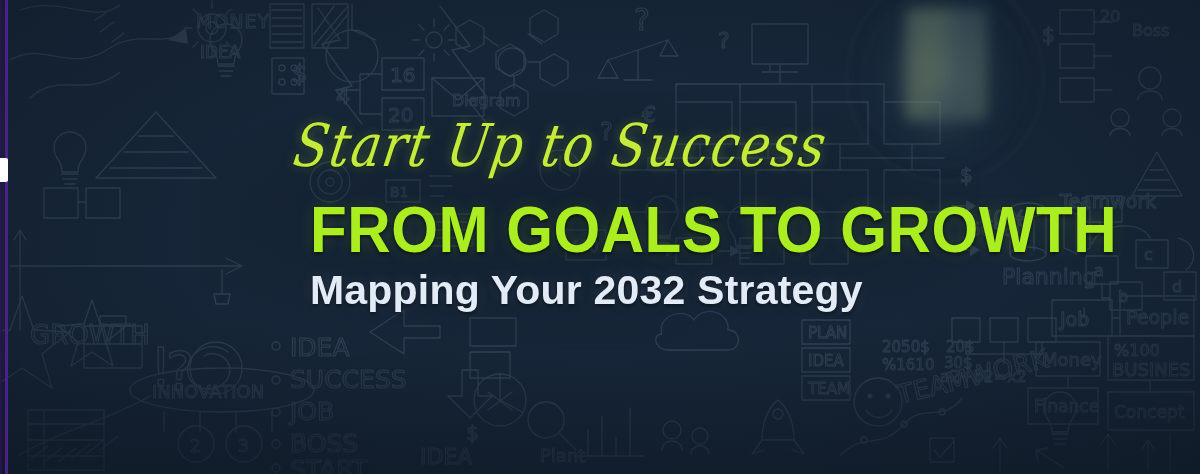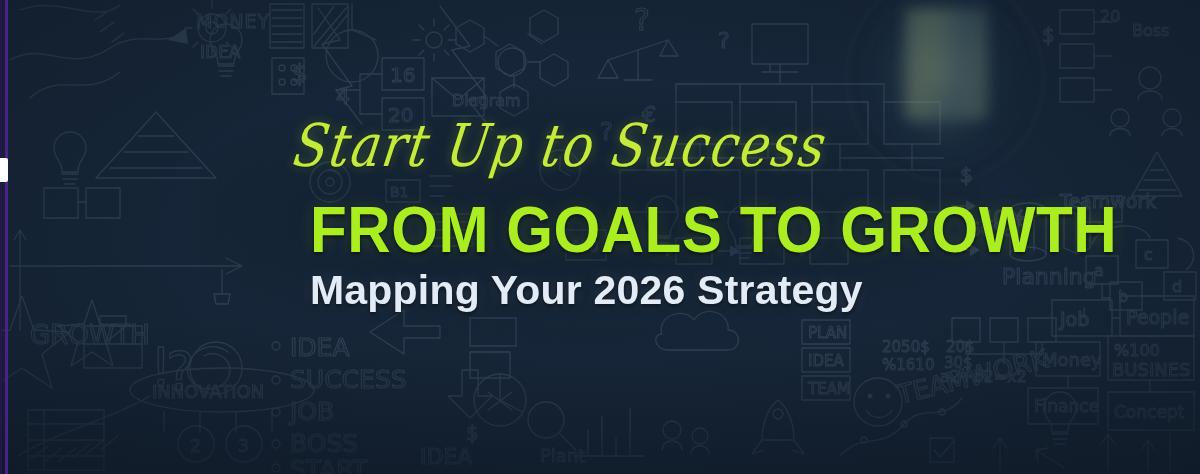--- a/index.html
+++ b/index.html
@@ -578,16 +578,16 @@
   <div class="glow-blob"></div>
   <div class="glow-core"></div>
 
   <div class="left-purple-bar2"></div>
   <div class="left-purple-bar"></div>
   <div class="left-notch"></div>
 
   <div class="text-block">
     <div class="script-title">Start Up to Success</div>
     <div class="headline">FROM GOALS TO GROWTH</div>
-    <div class="subhead">Mapping Your 2026 Strategy</div>
+    <div class="subhead">Mapping Your 2032 Strategy</div>
   </div>
 
 </div>
 
 </body></html>

